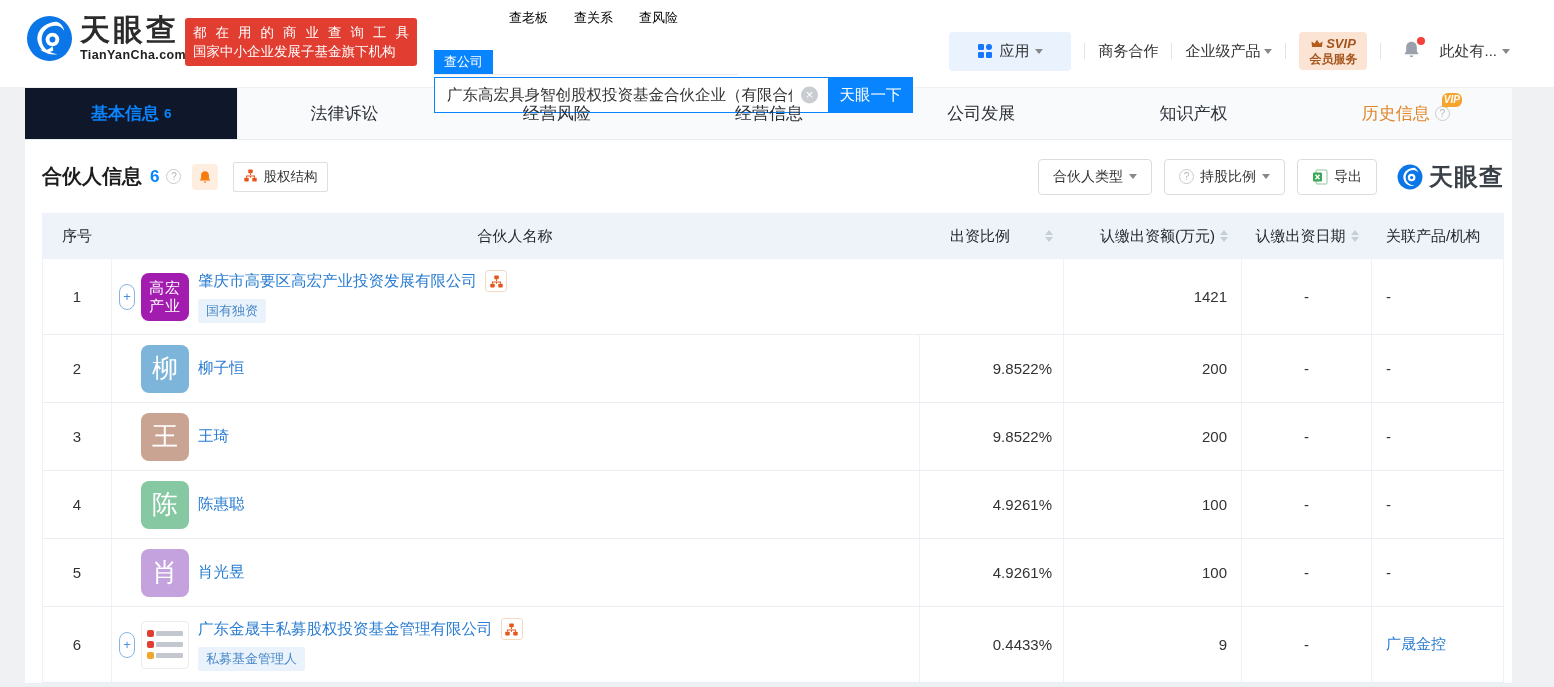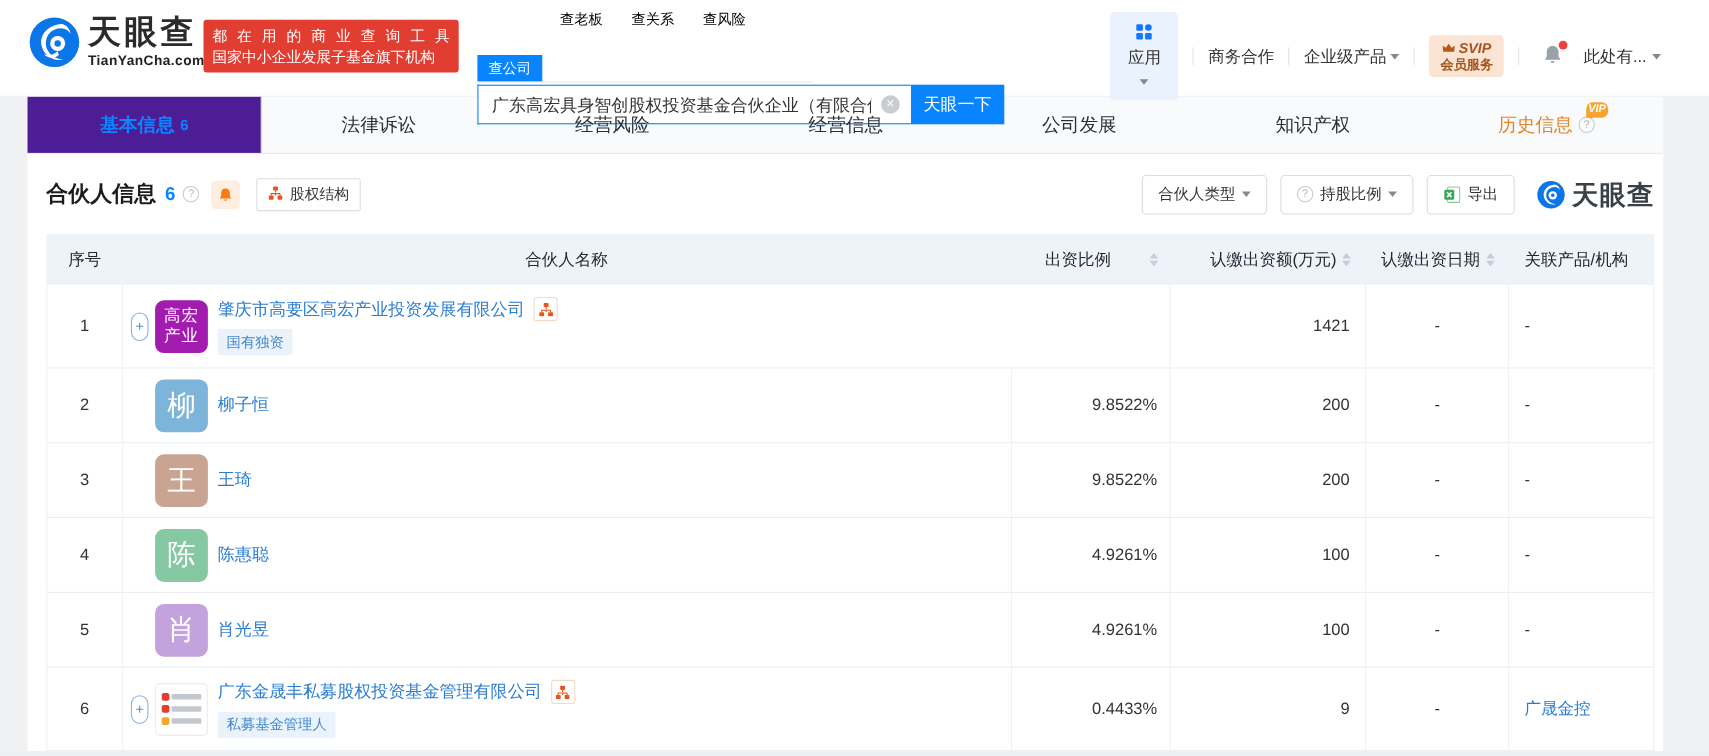--- a/index.html
+++ b/index.html
@@ -20,37 +20,37 @@
   .search-row { display:flex; margin-top:2px; }
   .search-input-wrap { position:relative; }
   .search-input { width:394px; height:36px; border:1px solid #0884ff; border-right:none;
                   padding:0 36px 0 12px; font-size:15.5px; color:#333; outline:none; }
   .clear-icon { position:absolute; right:10px; top:50%; transform:translateY(-50%); width:17px; height:17px;
                 border-radius:50%; background:#c9ccd1; color:#fff; font-size:13px; line-height:16px;
                 text-align:center; cursor:pointer; }
   .search-btn { width:85px; height:36px; background:#0884ff; color:#fff; border:none; font-size:15.5px; cursor:pointer; }
   .top-menu { position:absolute; right:44px; top:30px; height:42px; display:flex; align-items:center; font-size:15px; }
   .apps-btn { display:flex; align-items:center; gap:6px; background:#e9f2fd; border-radius:4px;
-              padding:10px 16px; cursor:pointer;flex-direction:column; }
+              padding:10px 28px; cursor:pointer; }
   .vdiv { width:1px; height:16px; background:#e3e3e3; margin:0 13px; }
   .menu-link { color:#333; text-decoration:none; cursor:pointer; display:flex; align-items:center; gap:4px; }
   .vip-badge { background:#fce4d4; border-radius:4px; padding:4px 10px; text-align:center;
                color:#a4551e; line-height:1.2; cursor:pointer; }
   .vip-l1 { font-size:13px; font-weight:bold; font-style:italic; display:flex; align-items:center; gap:3px; justify-content:center; }
   .vip-l2 { font-size:12px; font-weight:bold; }
   .bell-wrap { position:relative; margin:0 8px; cursor:pointer; }
   .red-dot { position:absolute; top:-3px; right:-4px; width:8px; height:8px; background:#f3413a; border-radius:50%; }
   .user-menu { display:flex; align-items:center; gap:5px; margin-left:10px; cursor:pointer; }
   .caret { width:0; height:0; border:4px solid transparent; border-top:5px solid #888; margin-top:4px; }
   
   .card { margin-left:25px; width:1487px; background:#fff; }
   .tabbar { display:flex; height:52px; background:#f8fafb; border-bottom:1px solid #e9edf0; }
   .ntab { flex:1; display:flex; align-items:center; justify-content:center; gap:5px; font-size:17px;
           color:#2b2f36; cursor:pointer; position:relative; }
-  .ntab.active { background:#4c1d95; font-weight:bold; color:#0a84ff; border-right:1px solid #efefef; }
+  .ntab.active { background:#0f172a; font-weight:bold; color:#0a84ff; border-right:1px solid #efefef; }
   .ntab .count { font-size:13.5px; color:#0a84ff; }
   .ntab.highlight { color:#e2862a; }
   .vip-tag { position:absolute; top:5px; left:calc(50% + 36px); background:#f7a42e; color:#fff;
              font-size:10px; font-weight:bold; font-style:italic; padding:1px 2px 2px;
              border-radius:6px 6px 6px 0; }
   .vip-tag:after { content:""; position:absolute; left:2px; bottom:-4px; border:3px solid transparent;
                    border-top:4px solid #f7a42e; }
   .qmark { width:15px; height:15px; border:1px solid #ccc; border-radius:50%; color:#b5b5b5;
            font-size:10px; display:inline-flex; align-items:center; justify-content:center; flex:none; }
   

